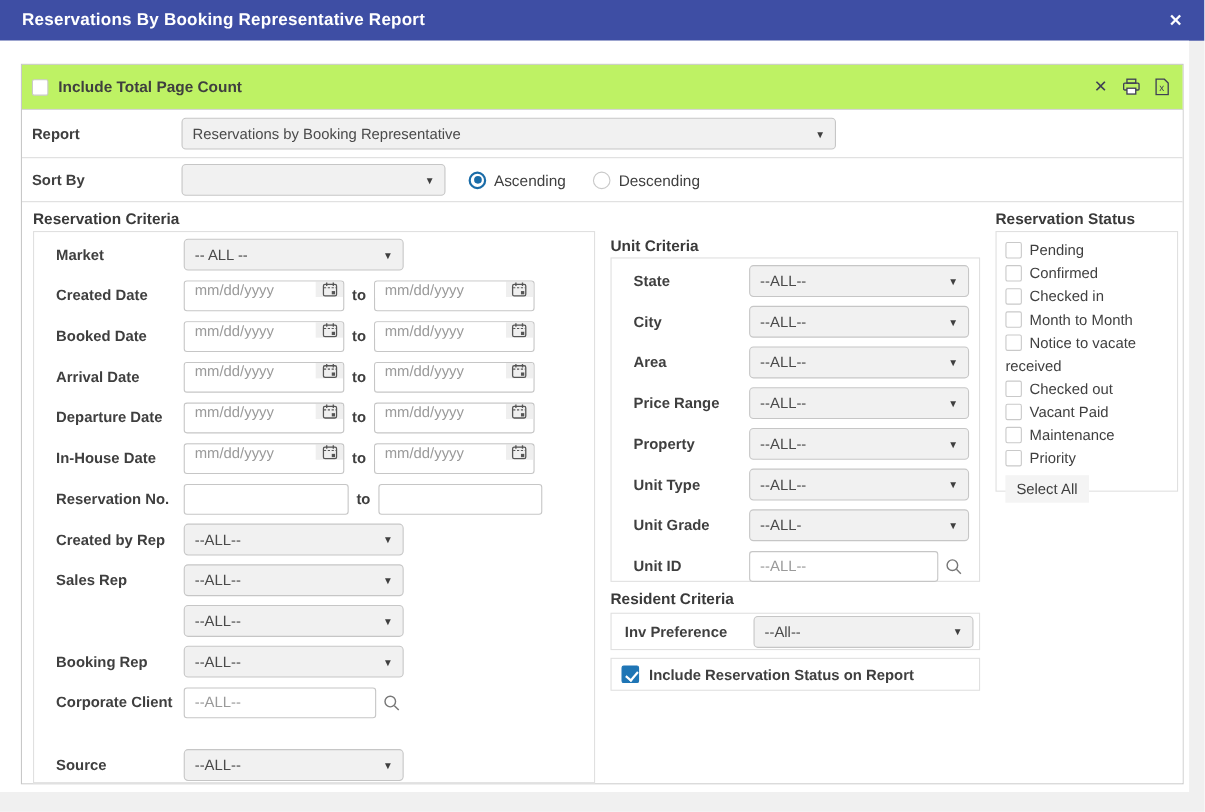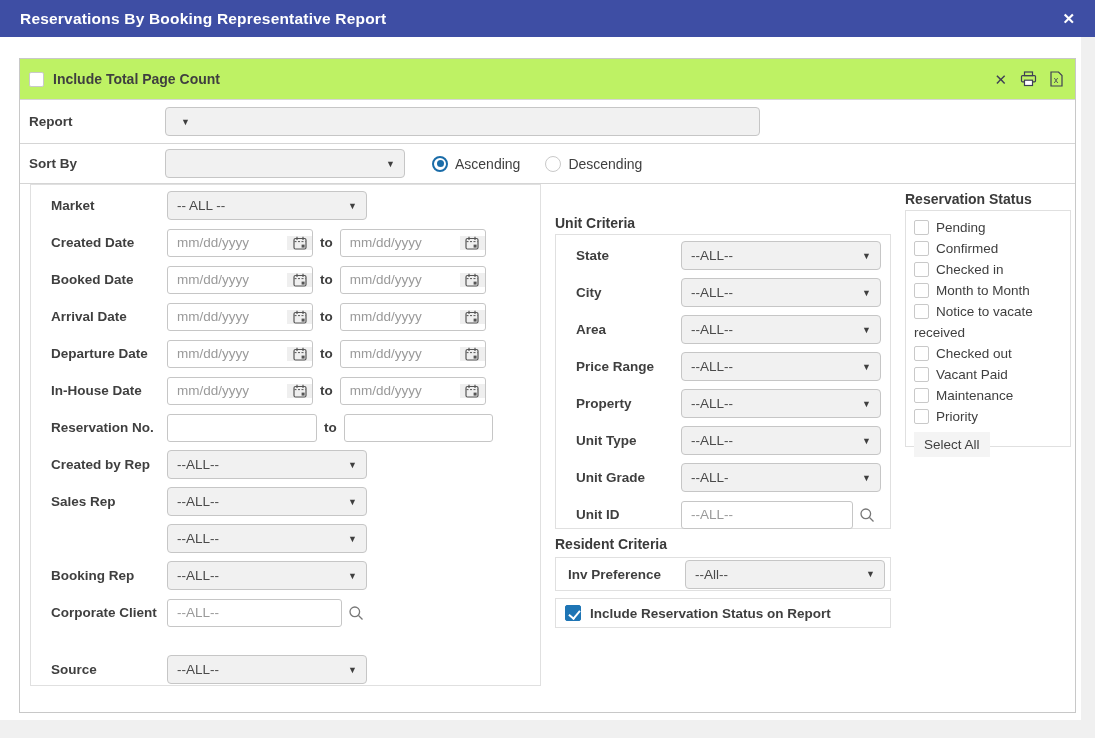--- a/index.html
+++ b/index.html
@@ -50,21 +50,21 @@
         border-radius:50%; background:#1a6ca8; }
   .radio.off { border:1px solid #c9c9c9; }
   .radio.off::after { display:none; }
   .radio-item { display:flex; align-items:center; gap:7px; font-size:14px; color:#3f3f3f; cursor:pointer; }
 
   .dd { height:29px; background:#f1f1f1; border:1px solid #c6c6c6; border-radius:4px;
         display:flex; align-items:center; padding:0 9px; font-size:13.5px; color:#4a4a4a; cursor:pointer; }
   .dd .dd-val { flex:1; white-space:nowrap; overflow:hidden; }
   .dd .dd-arrow { font-size:9px; color:#3f3f3f; margin-left:6px; flex:none; }
 
-  .dinput { display:flex; align-items:center; width:146px; height:28px; border:1px solid #c6c6c6;
+  .dinput { display:flex; align-items:flex-start; width:146px; height:28px; border:1px solid #c6c6c6;
         border-radius:3px; background:#fff; overflow:hidden; flex:none; }
   .dinput input { flex:1; min-width:0; border:0; outline:none; padding:0 2px 0 9px; font-size:13.5px;
         font-family:"Liberation Sans", sans-serif; color:#444; }
   .dinput input::placeholder { color:#9a9a9a; }
   .cal-btn { width:25px; background:#efefef; display:flex; align-items:center; justify-content:center; cursor:pointer; flex:none; }
 
   .tinput { height:28px; border:1px solid #c6c6c6; border-radius:3px; background:#fff;
         padding:0 9px; font-size:13.5px; font-family:"Liberation Sans", sans-serif; color:#444; outline:none; }
   .tinput::placeholder { color:#9a9a9a; }
 
@@ -132,43 +132,45 @@
               <path d="M1 1 h7.5 l3.5 3.5 V15 H1 Z" fill="none" stroke="#3f3f55" stroke-width="1.2"></path>
               <text x="3.8" y="12" font-size="9" fill="#3f3f55" font-family="Liberation Sans, sans-serif">x</text>
             </svg>
         </span>
       </span>
     </div>
 
     <div class="prow prow-report">
       <span class="flabel">Report</span>
       <div class="dd" style="width:595px">
+        <span class="dd-val">Reservations by Booking Representative</span>
         <span class="dd-arrow">▼</span>
       </div>
     </div>
 
     <div class="prow prow-sort">
       <span class="flabel">Sort By</span>
       <div class="dd" style="width:240px">
         <span class="dd-val"></span>
         <span class="dd-arrow">▼</span>
       </div>
-      <span class="radio-item" style="margin-left:27px">
+      <span class="radio-item" style="margin-left:21px">
         <span class="radio"></span>
         <span>Ascending</span>
       </span>
       <span class="radio-item" style="margin-left:25px">
         <span class="radio off"></span>
         <span>Descending</span>
       </span>
     </div>
 
     <div class="panel-main">
 
       <div class="col col-left">
+        <div class="sec-heading">Reservation Criteria</div>
         <div class="sec-box box-left">
 
           <div class="row">
             <span class="rlabel">Market</span>
             <div class="dd" style="width:200px">
               <span class="dd-val">-- ALL --</span>
               <span class="dd-arrow">▼</span>
             </div>
           </div>
 

